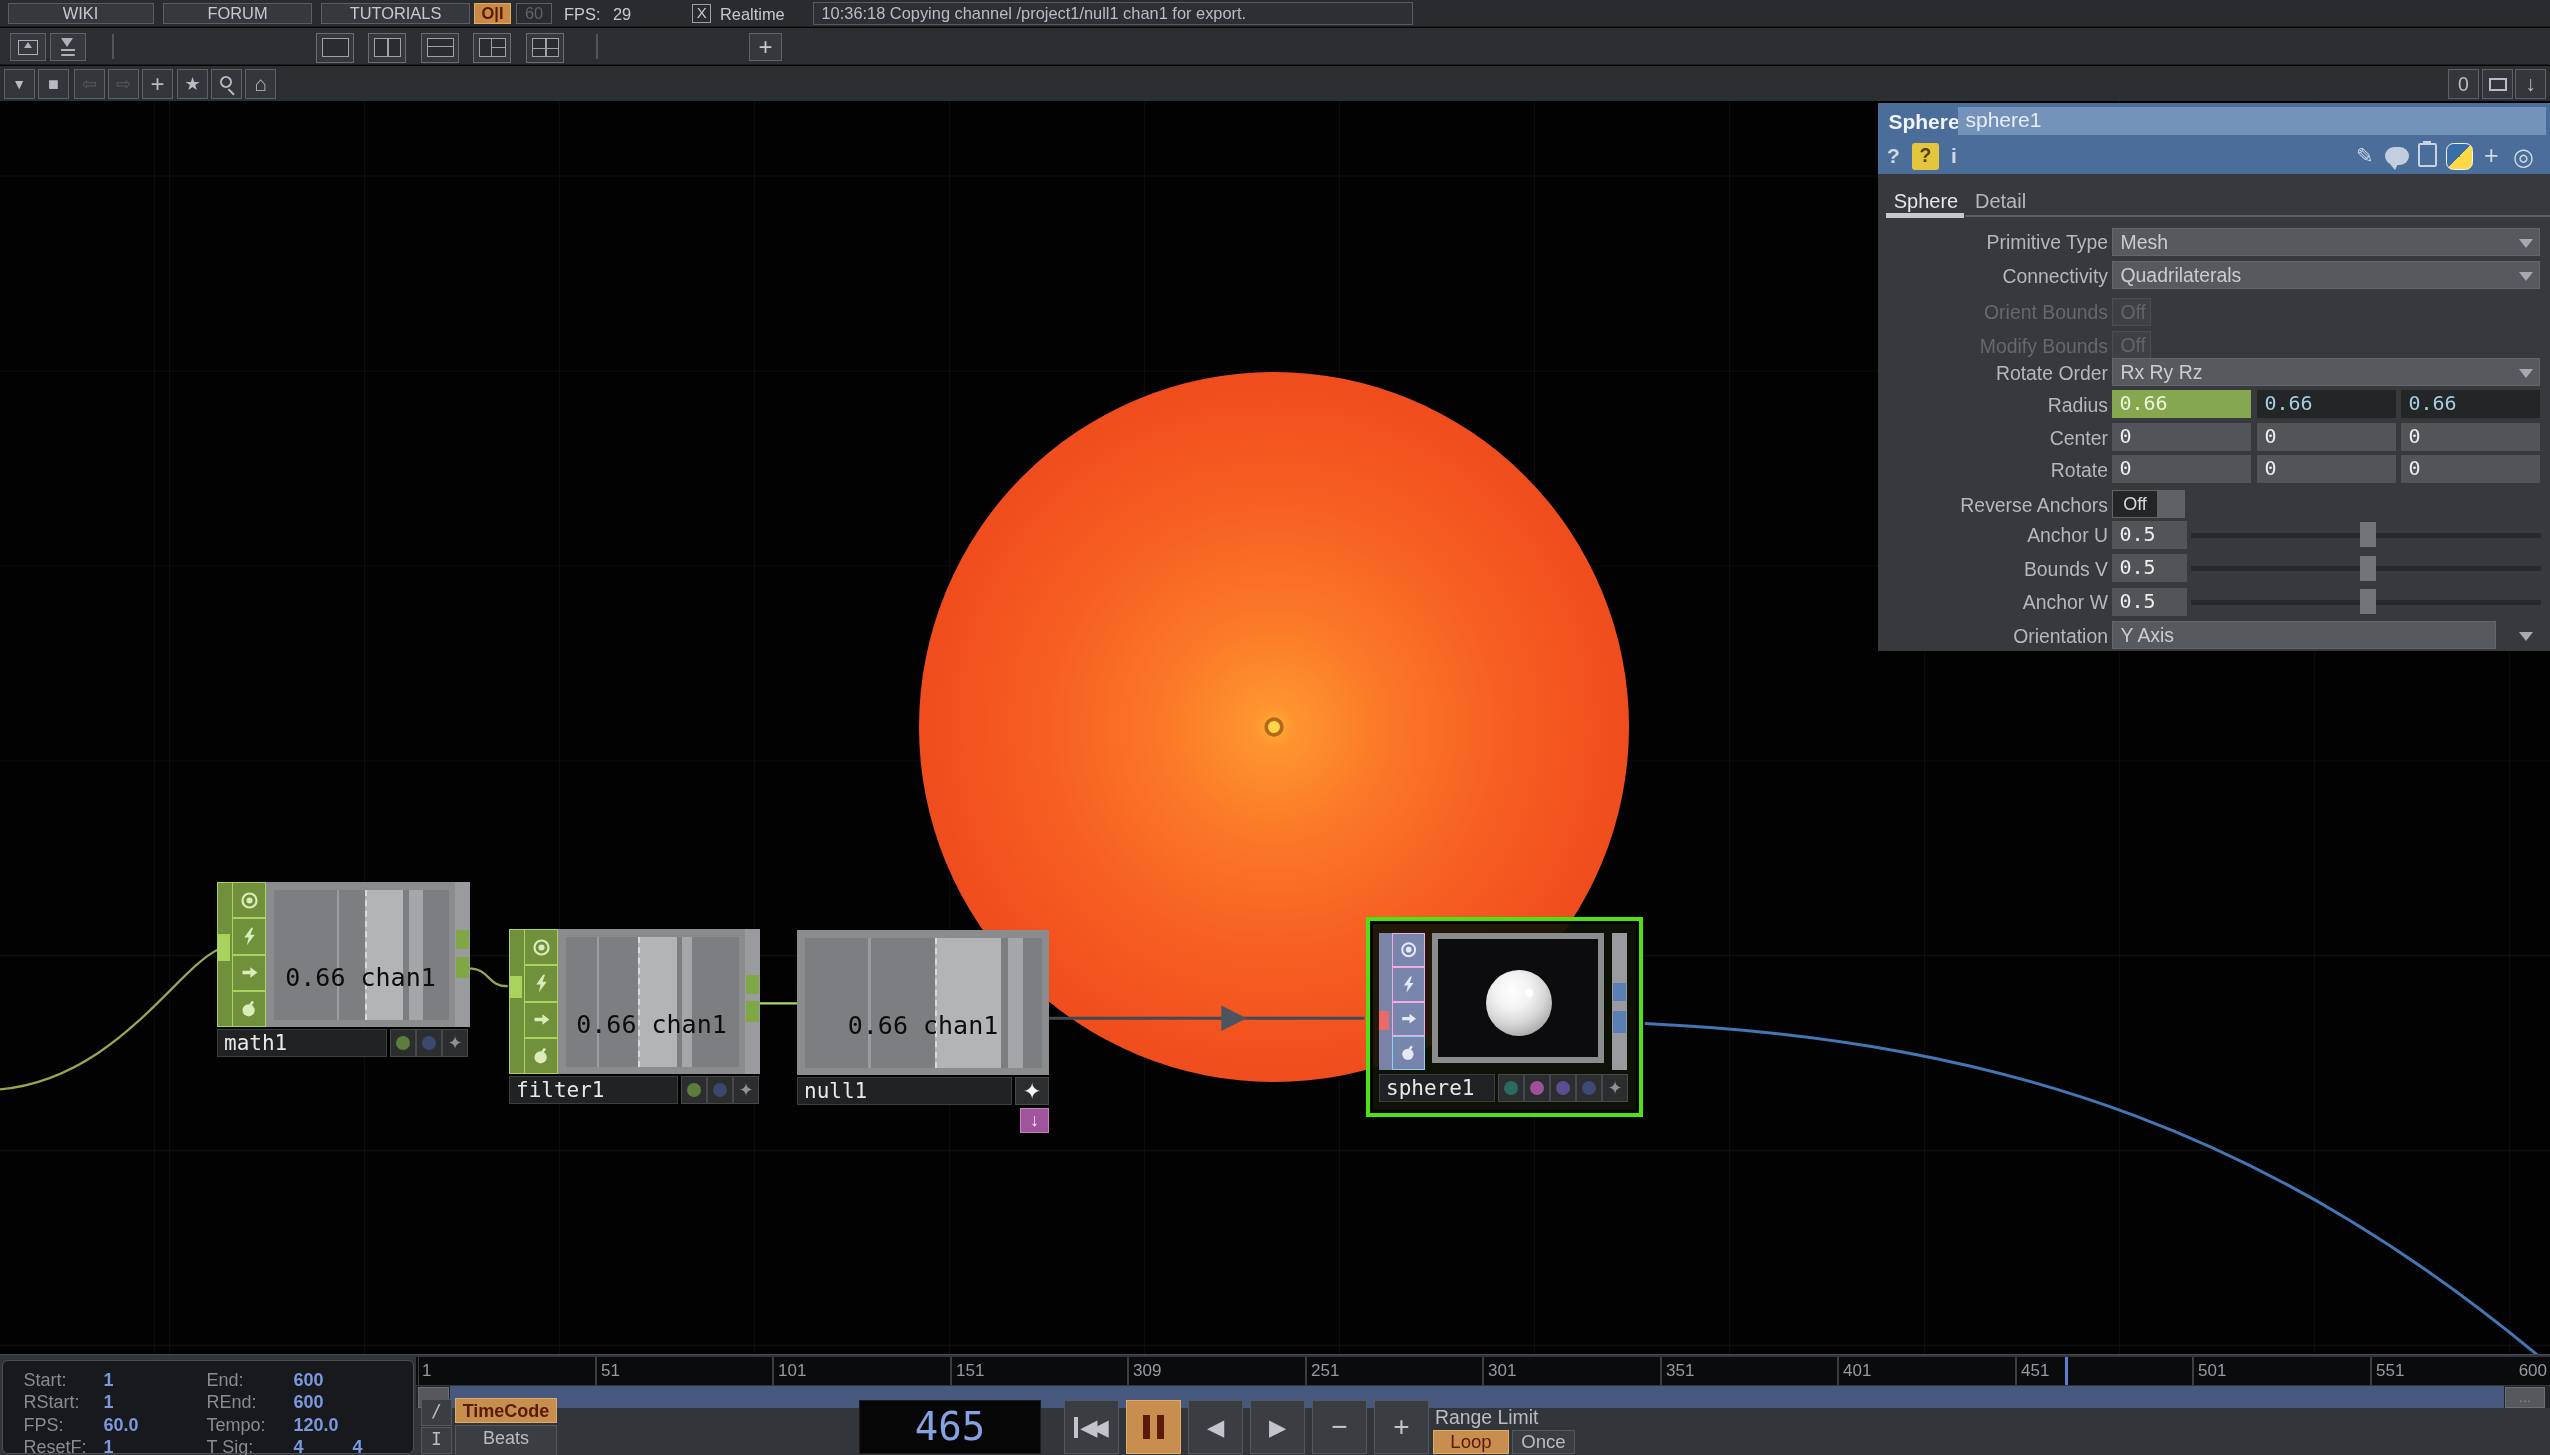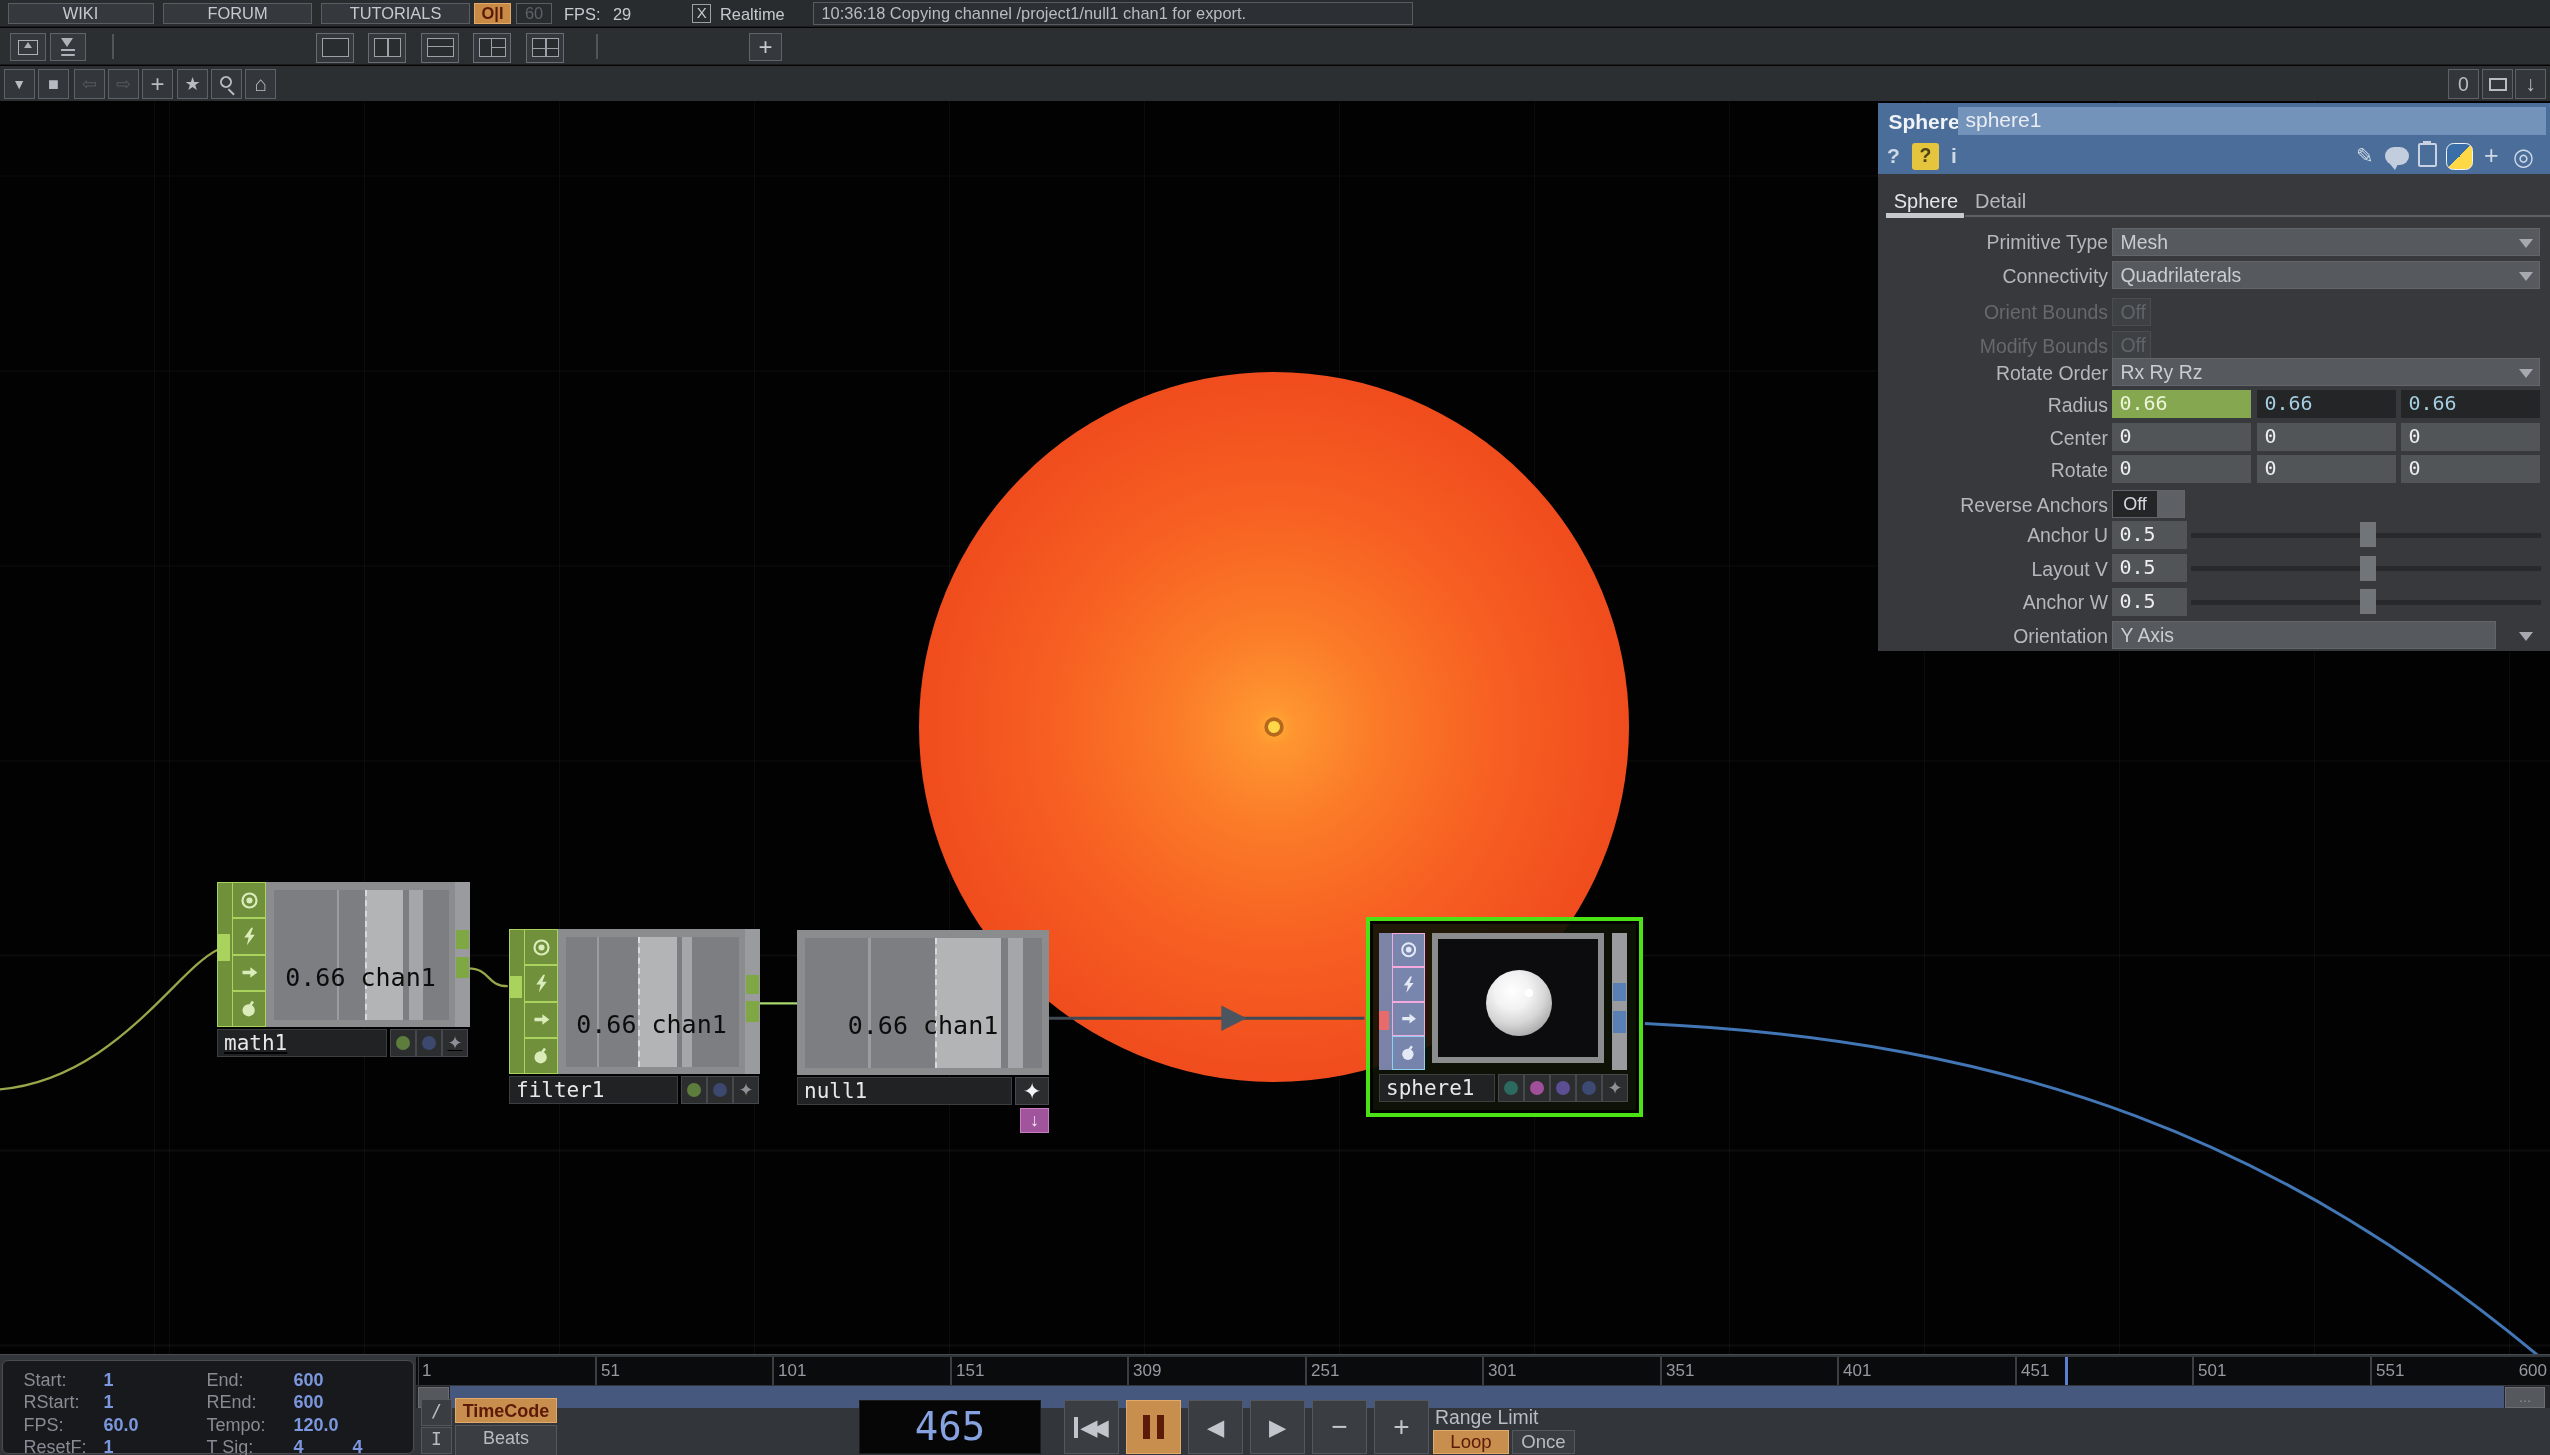--- a/index.html
+++ b/index.html
@@ -244,21 +244,21 @@
           <div class="l1" style="left:36%;"></div>
           <div class="hl" style="left:52%;width:22%;"></div>
           <div class="hl2" style="left:77%;width:8%;"></div>
         </div>
         <div class="choplabel">0.66 chan1</div>
       </div>
       <div class="outstrip" style="left:238px;top:0;height:145px;">
         <div class="osq" style="top:48px;height:19.4px;"></div>
         <div class="osq" style="top:75px;height:21px;"></div>
       </div>
-      <div class="namebar" style="left:0;top:147px;width:251px;text-decoration:underline;">
+      <div class="namebar" style="left:0;top:147px;width:251px;">
         <div class="namefield" style="width:170px;">math1</div>
         <div style="width:3px;"></div>
         <div class="nbtncell">
             <div class="dot" style="background:#5d7d3d;"></div>
           </div>
         <div class="nbtncell">
             <div class="dot" style="background:#3c486e;"></div>
           </div>
         <div class="nbtncell">
             <span class="star">✦</span>
@@ -468,21 +468,21 @@
     <div style="position:absolute;left:234px;top:387px;width:73px;height:28px;border:0.7px solid #606468;display:flex;">
       <div style="width:44px;background:#232527;color:#d6d9dd;font-size:18px;text-align:center;line-height:27px;">Off</div>
       <div style="flex:1;background:#5d6166;"></div>
     </div>
 
     <span class="plabel" style="right:442px;top:421px;">Anchor U</span>
     <div class="numfield" style="left:234px;top:418px;width:75px;">0.5</div>
     <div class="slidertrack" style="left:313px;top:430px;width:350px;"></div>
     <div class="sliderhandle" style="left:482px;top:419px;"></div>
 
-    <span class="plabel" style="right:442px;top:455px;">Layout V</span>
+    <span class="plabel" style="right:442px;top:455px;">Bounds V</span>
     <div class="numfield" style="left:234px;top:451px;width:75px;">0.5</div>
     <div class="slidertrack" style="left:313px;top:463px;width:350px;"></div>
     <div class="sliderhandle" style="left:482px;top:453px;"></div>
 
     <span class="plabel" style="right:442px;top:488px;">Anchor W</span>
     <div class="numfield" style="left:234px;top:485px;width:75px;">0.5</div>
     <div class="slidertrack" style="left:313px;top:497px;width:350px;"></div>
     <div class="sliderhandle" style="left:482px;top:486px;"></div>
 
     <span class="plabel" style="right:442px;top:522px;">Orientation</span>

